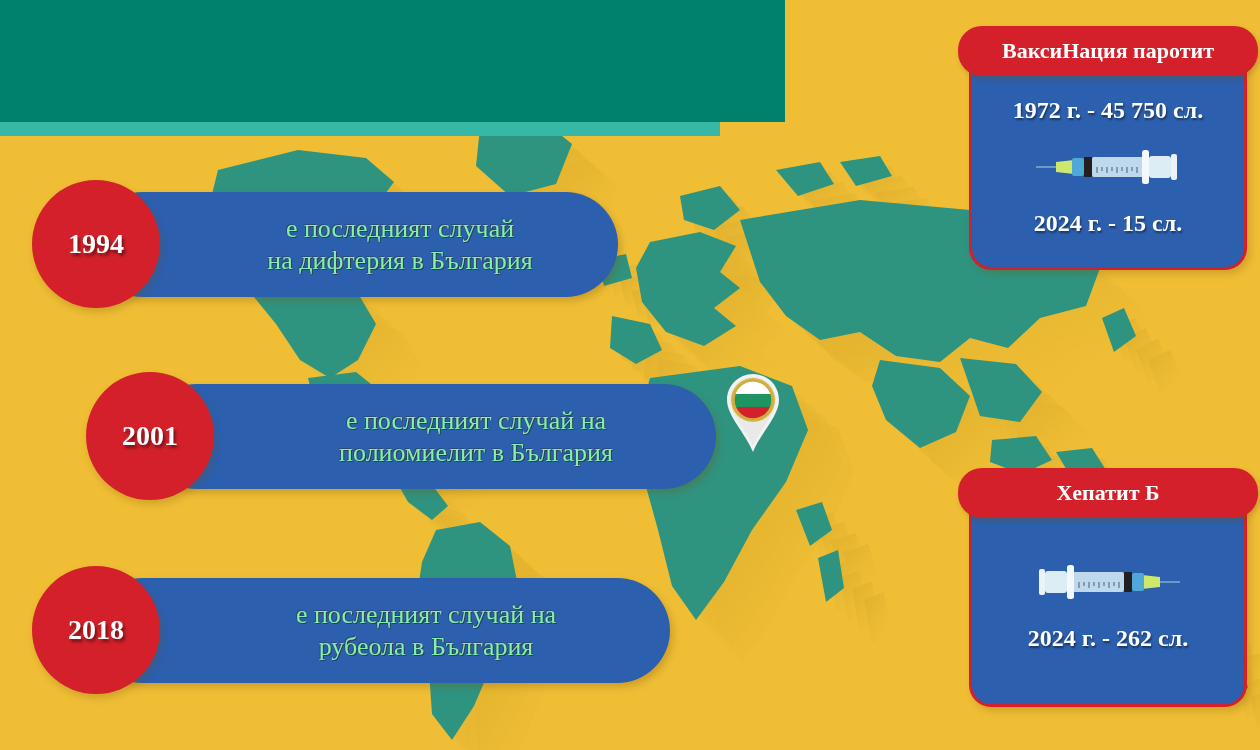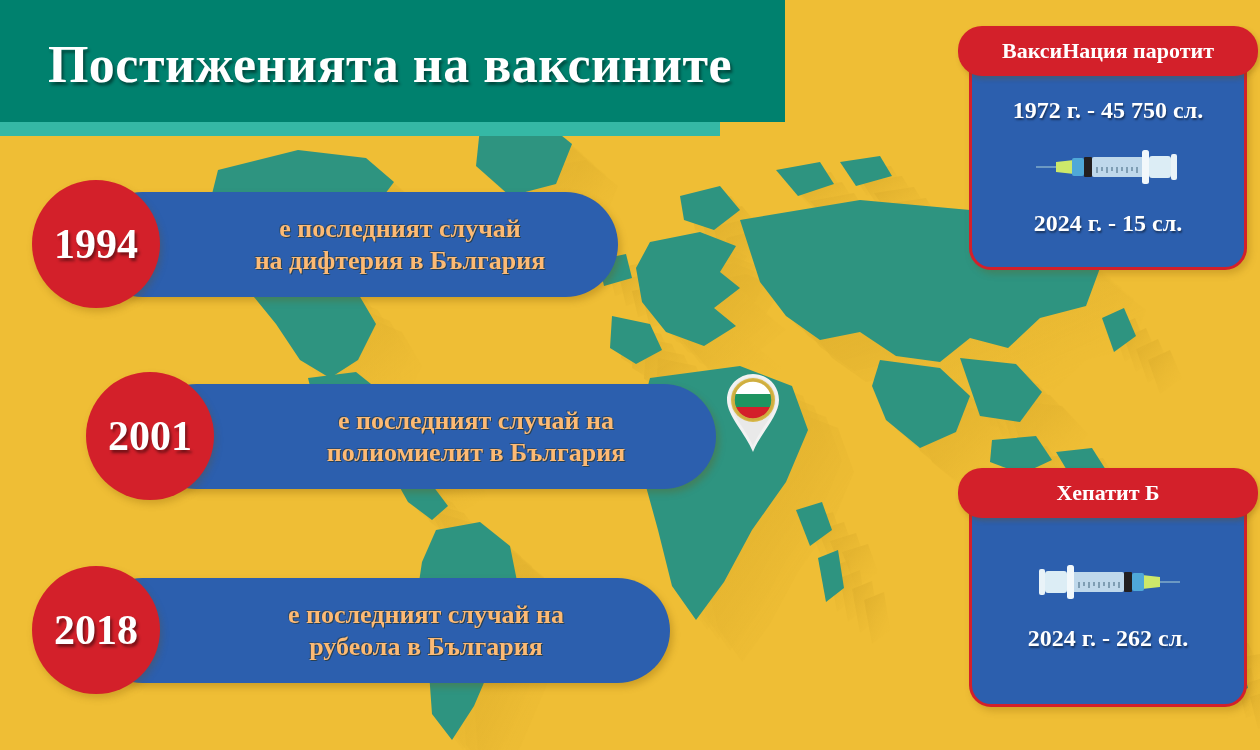--- a/index.html
+++ b/index.html
@@ -40,31 +40,31 @@
   
   .row{position:absolute;height:105px;}
   .row .pill{
     position:absolute;left:58px;top:0;height:105px;
     background:#2C5FAE;border-radius:54px;
     display:flex;align-items:center;
     box-shadow:3px 4px 7px rgba(120,80,0,.28);
   }
   .row .pill-text{
     margin-left:118px;margin-right:26px;
-    color:#fdba74;
-    font-size:26px;line-height:1.22;font-weight:bold;
+    color:#86efac;
+    font-size:26px;line-height:1.22;font-weight:normal;
     text-align:center;width:100%;
     text-shadow:1px 1px 0 rgba(40,40,10,.55), -1px -1px 0 rgba(40,40,10,.35);
     white-space:pre-line;
   }
   .row .year-circle{
     position:absolute;left:0;top:-12px;width:128px;height:128px;
     background:#D3202A;border-radius:50%;
     display:flex;align-items:center;justify-content:center;
-    color:#FFFFFF;font-size:42px;font-weight:bold;
+    color:#FFFFFF;font-size:28px;font-weight:bold;
     text-shadow:2px 3px 3px rgba(0,0,0,.45);
     box-shadow:2px 4px 7px rgba(120,80,0,.25);
   }
 
   #row-1994{left:32px;top:192px;}
   #row-1994 .pill{width:528px;}
   #row-2001{left:86px;top:384px;}
   #row-2001 .pill{width:572px;}
   #row-2018{left:32px;top:578px;}
   #row-2018 .pill{width:580px;}
@@ -173,21 +173,20 @@
         <use href="#continents" transform="translate(11,10)"></use>
       </g>
       <g fill="#2E9480">
           <use href="#continents"></use>
         </g>
     </svg>
   </div>
 
   <div class="header-bar"></div>
   <div class="header-stripe"></div>
-  <div class="header-title">Постиженията на ваксините</div>
 
 
   <div class="row" id="row-1994">
     <div class="pill">
       <div class="pill-text">е последният случай
 на дифтерия в България</div>
     </div>
     <div class="year-circle">1994</div>
   </div>
 

